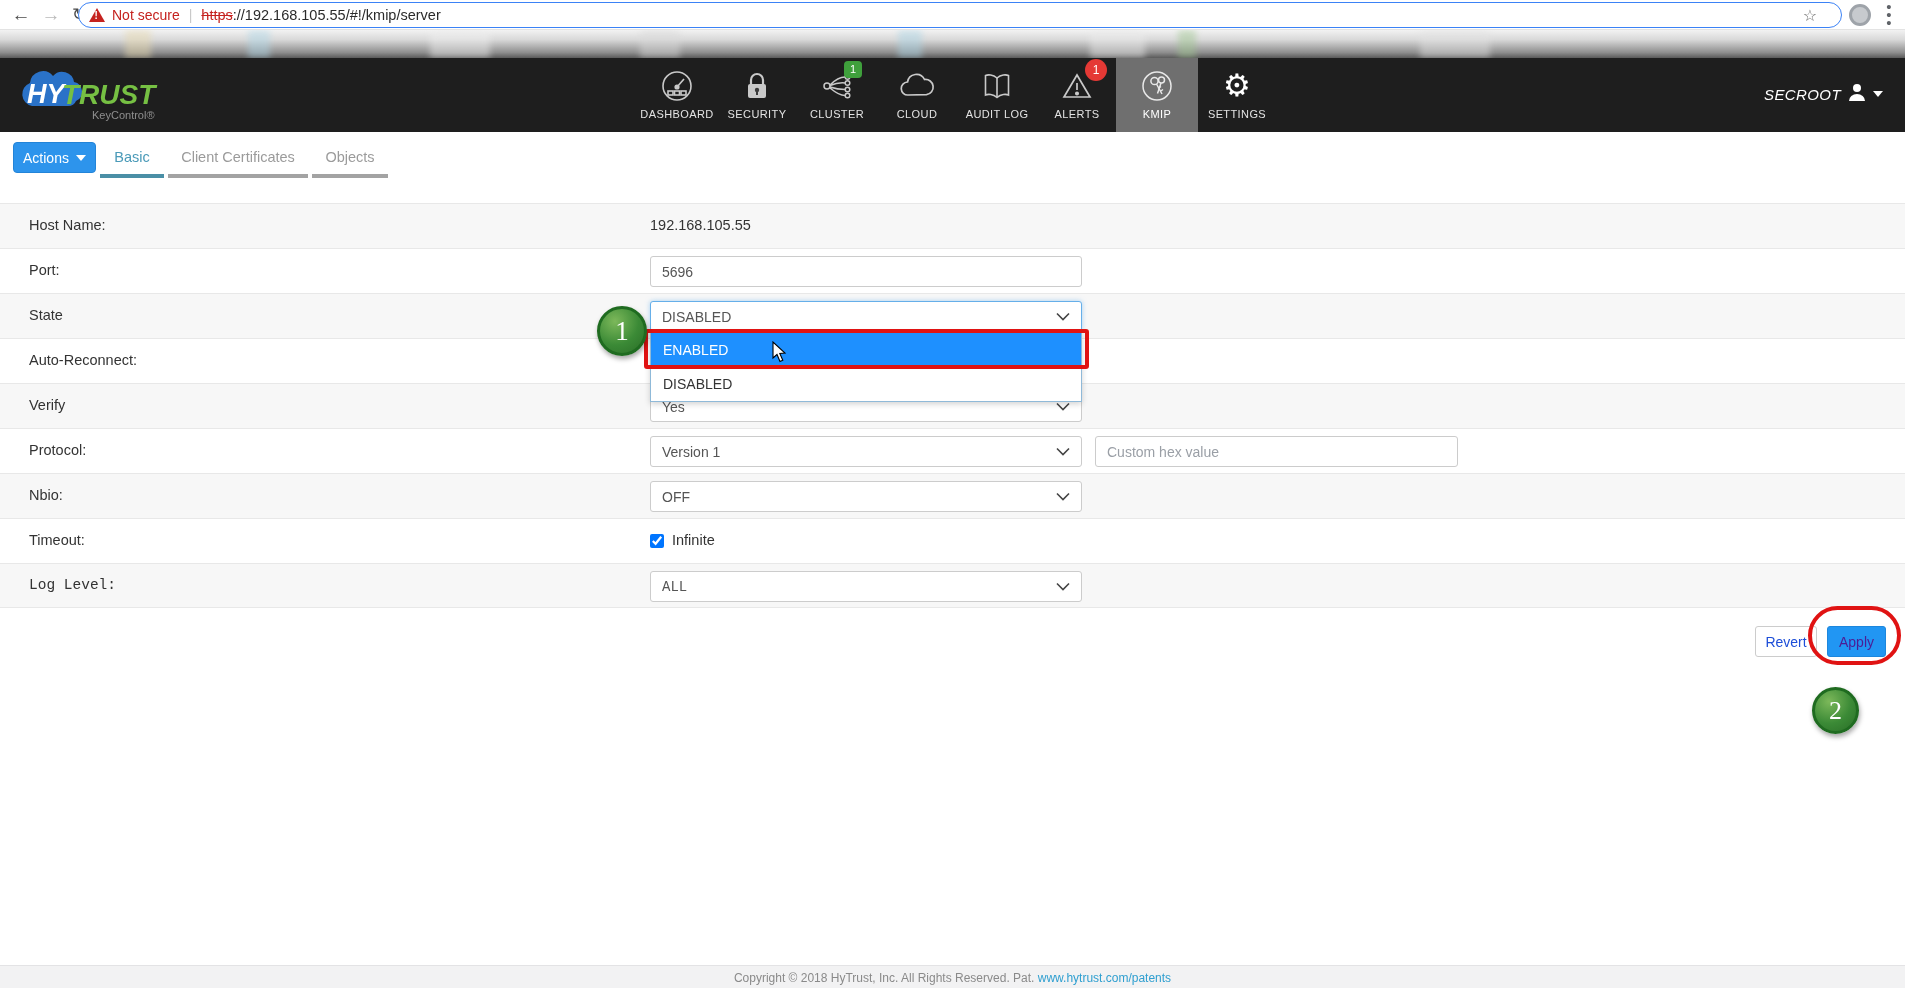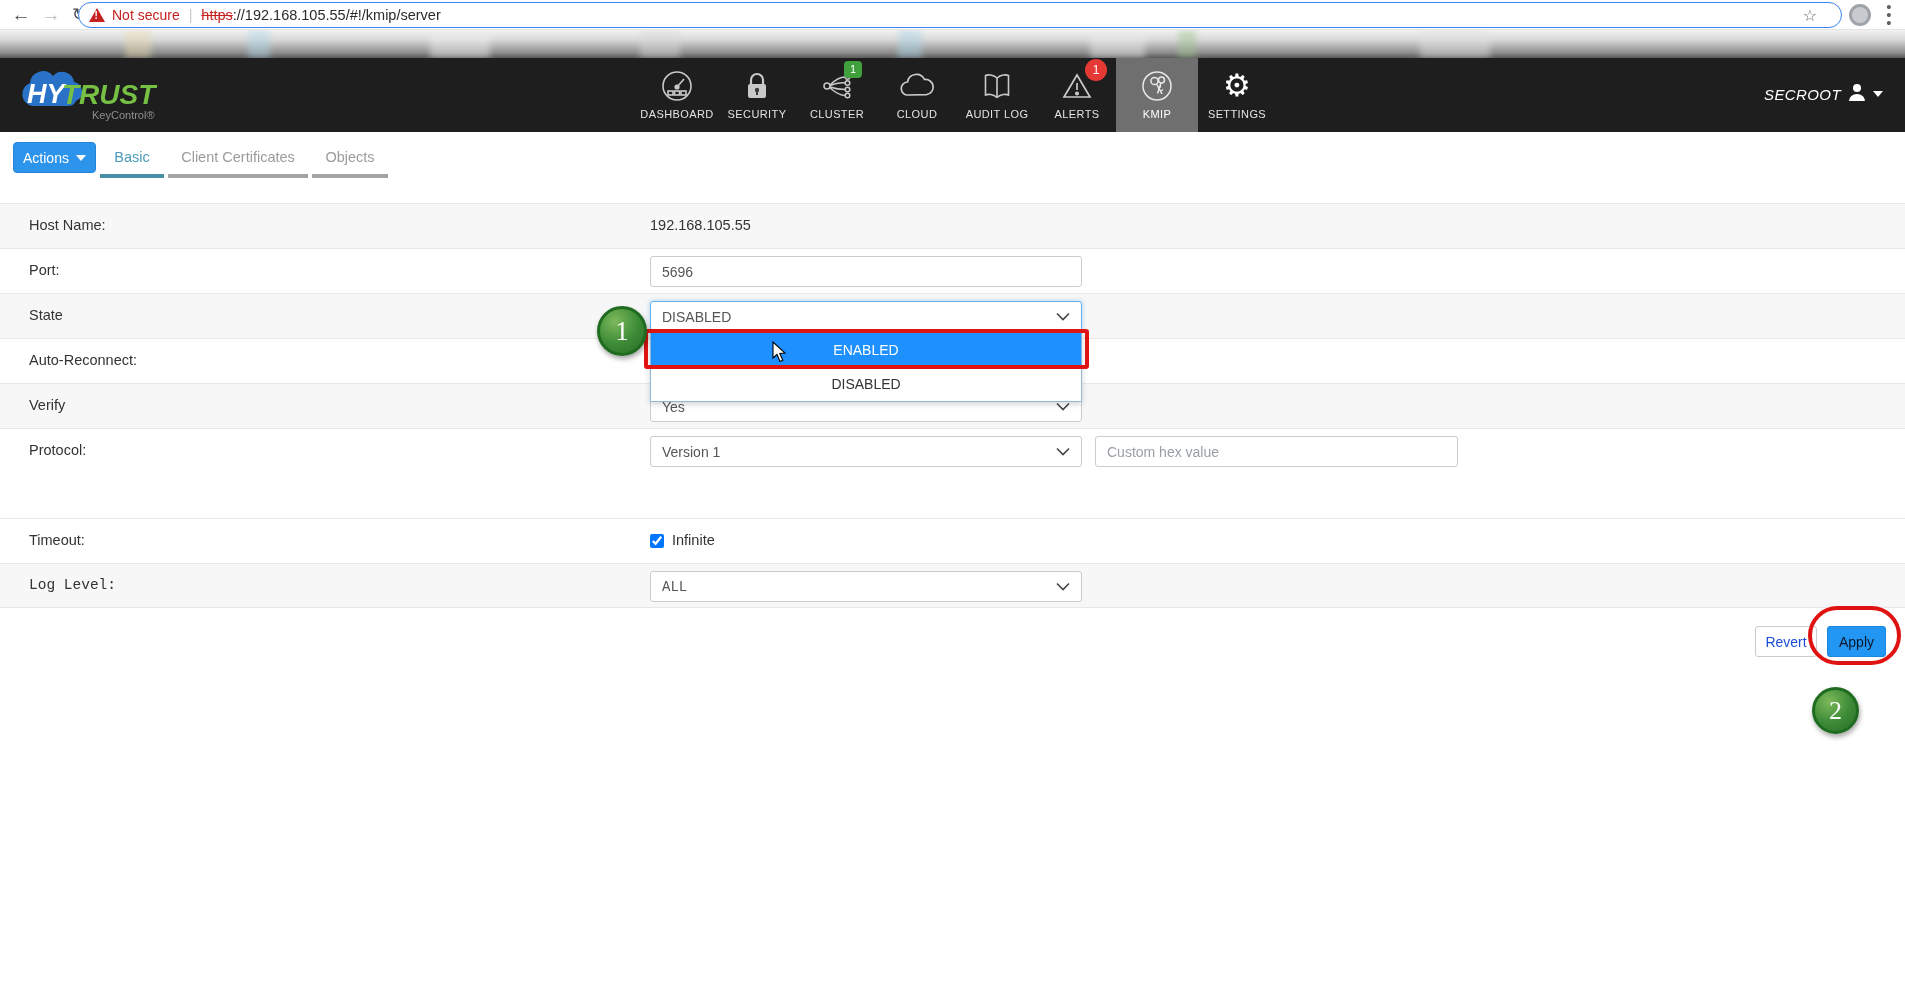--- a/index.html
+++ b/index.html
@@ -61,34 +61,34 @@
   .tinput { position:absolute; left:650px; top:7px; width:432px; height:31px; border:1px solid #ccc; border-radius:3px; font-size:14px; color:#555; padding:0 11px; font-family:"Liberation Sans", sans-serif; background:#fff; }
   .tinput::placeholder { color:#9a9fa6; }
   .fselect { position:absolute; left:650px; top:7px; width:432px; height:31px; border:1px solid #ccc; border-radius:3px; background:#fff; display:flex; align-items:center; padding:0 11px; font-size:14px; color:#555; cursor:pointer; }
   .fselect .chev { margin-left:auto; display:flex; }
   .fselect.focused { border:1px solid #66afe9; box-shadow:0 0 5px rgba(102,175,233,.55); }
   .cbx { position:absolute; left:650px; top:15px; width:14px; height:14px; }
   .cbx-label { position:absolute; left:672px; top:13px; font-size:14.5px; color:#333; }
 
   
   .dropdown-list { position:absolute; left:650px; top:332px; width:432px; background:#fff; border:1px solid #8fb9d8; box-shadow:0 2px 6px rgba(0,0,0,.18); z-index:10; }
-  .dd-option { height:34px; line-height:34px; padding:0 12px; font-size:14px; color:#333; cursor:pointer;text-align:center; }
+  .dd-option { height:34px; line-height:34px; padding:0 12px; font-size:14px; color:#333; cursor:pointer; }
   .dd-option.hl { background:#1e90ff; color:#fff; }
 
   
   .anno-box-state { position:absolute; left:644px; top:329px; width:445px; height:40px; border:4px solid #e01313; border-radius:3px; z-index:11; pointer-events:none; }
   .anno-ellipse-apply { position:absolute; left:1808px; top:606px; width:93px; height:59px; border:4px solid #e01313; border-radius:30px; z-index:11; pointer-events:none; }
   .step-badge { position:absolute; border-radius:50%; background:radial-gradient(circle at 34% 28%, #7cb85a, #3b8a36 55%, #2a6e27); border:3px solid #1f6b20; box-shadow:1px 3px 5px rgba(0,0,0,.35); color:#fff; display:flex; align-items:center; justify-content:center; font-family:"Liberation Serif", serif; z-index:12; }
   .step-1 { left:597px; top:306px; width:50px; height:50px; font-size:27px; }
   .step-2 { left:1812px; top:687px; width:47px; height:47px; font-size:26px; }
   .cursor-arrow { position:absolute; left:772px; top:341px; z-index:13; }
 
   
   .btn-revert { position:absolute; left:1755px; top:626px; width:62px; height:31px; background:#fff; border:1px solid #ccc; border-radius:3px; font-size:14px; color:#1d4ed8; cursor:pointer; font-family:"Liberation Sans",sans-serif; }
-  .btn-apply { position:absolute; left:1827px; top:626px; width:59px; height:31px; background:#2196f3; border:1px solid #1d87dd; border-radius:3px; font-size:14px; color:#0f172a; cursor:pointer; font-family:"Liberation Sans",sans-serif; }
+  .btn-apply { position:absolute; left:1827px; top:626px; width:59px; height:31px; background:#2196f3; border:1px solid #1d87dd; border-radius:3px; font-size:14px; color:#4c1d95; cursor:pointer; font-family:"Liberation Sans",sans-serif; }
 
   
   .footer { position:absolute; left:0; bottom:0; width:1905px; height:23px; background:#f2f2f3; border-top:1px solid #e3e3e5; text-align:center; font-size:12px; color:#8a8a8a; padding-top:5px; }
   .footer a { color:#2f9fd0; text-decoration:none; }
 </style>
 </head>
 <body>
 
 <div class="screen">
 
@@ -296,20 +296,31 @@
       <span>Version 1</span>
       <span class="chev">
         <svg width="14" height="9" viewBox="0 0 14 9" fill="none" stroke="#444" stroke-width="1.6">
             <path d="M1,1.5 L7,7.5 L13,1.5"></path>
           </svg>
       </span>
     </div>
     <input class="tinput" style="left: 1095px; width: 363px;" type="text" placeholder="Custom hex value">
   </div>
 
+  <div class="frow gray" style="top:473px;">
+    <div class="flabel">Nbio:</div>
+    <div class="fselect">
+      <span>OFF</span>
+      <span class="chev">
+        <svg width="14" height="9" viewBox="0 0 14 9" fill="none" stroke="#444" stroke-width="1.6">
+            <path d="M1,1.5 L7,7.5 L13,1.5"></path>
+          </svg>
+      </span>
+    </div>
+  </div>
 
   <div class="frow white" style="top:518px;">
     <div class="flabel">Timeout:</div>
     <input class="cbx" type="checkbox" checked="checked" style="">
     <div class="cbx-label">Infinite</div>
   </div>
 
   <div class="frow gray" style="top:563px; border-bottom:1px solid #e8e8e8;font-family:Liberation Mono, monospace;">
     <div class="flabel">Log Level:</div>
     <div class="fselect">
@@ -332,14 +343,17 @@
     <svg width="16" height="22" viewBox="0 0 16 22">
       <path d="M1,1 L1,17 L5,13.5 L8,20.5 L10.8,19.3 L7.8,12.5 L13,12 Z" fill="#fff" stroke="#000" stroke-width="1.1"></path>
     </svg>
   </div>
 
   <button class="btn-revert">Revert</button>
   <button class="btn-apply">Apply</button>
   <div class="anno-ellipse-apply"></div>
   <div class="step-badge step-2">2</div>
 
+  <div class="footer">
+    <span>Copyright © 2018 HyTrust, Inc. All Rights Reserved. Pat. </span><a href="#">www.hytrust.com/patents</a>
+  </div>
 
 </div>
 
 </body></html>

